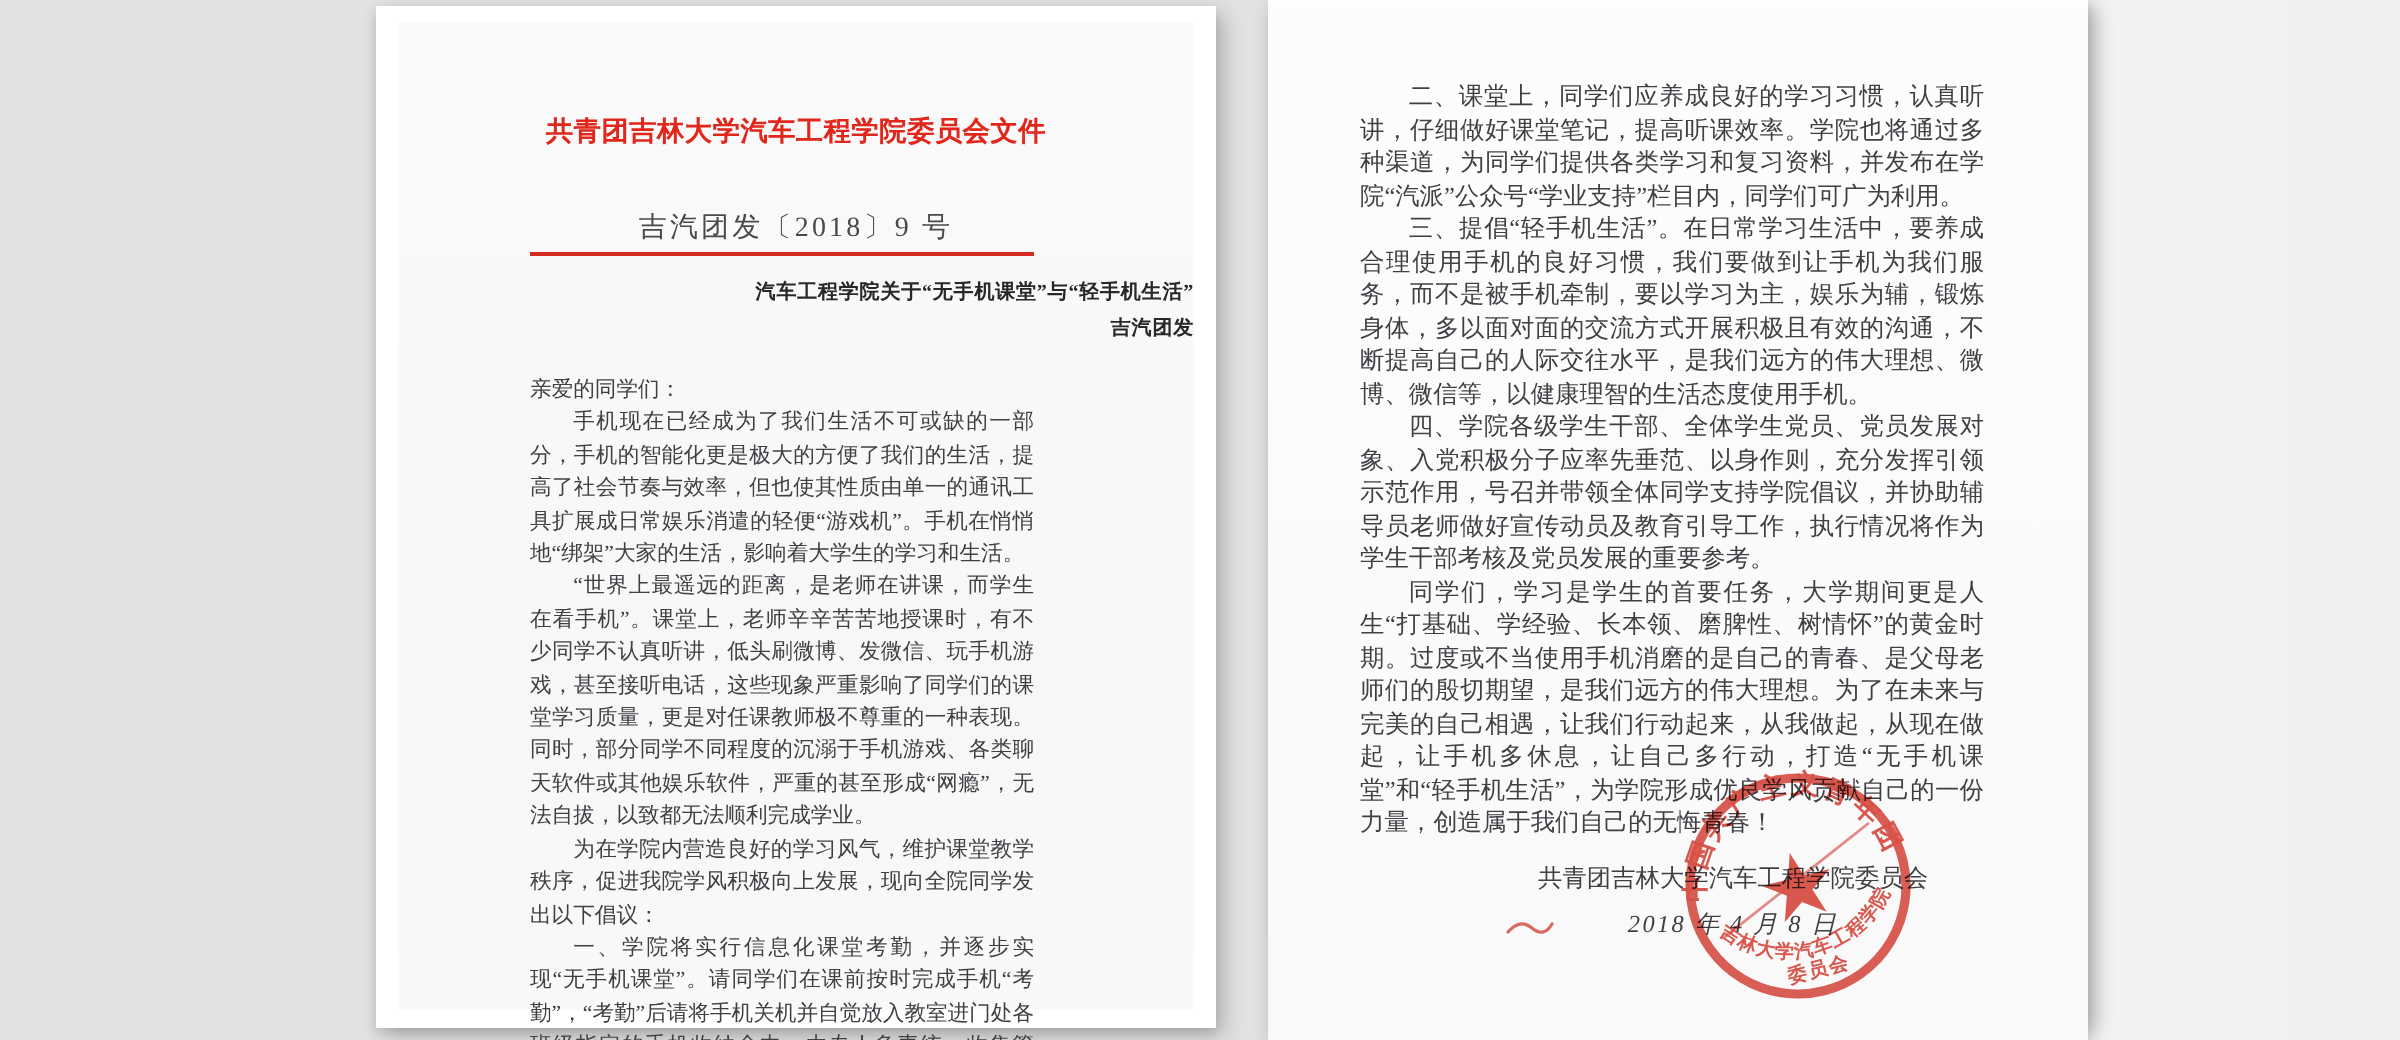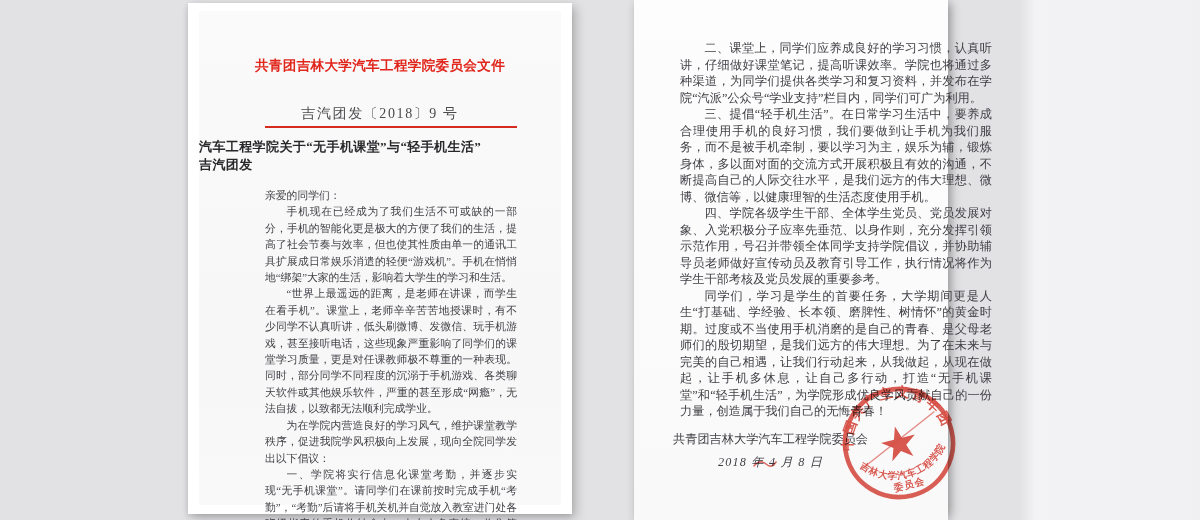--- a/index.html
+++ b/index.html
@@ -2,34 +2,34 @@
 <html><head>
 <meta charset="utf-8">
 <style>
   html,body{margin:0;padding:0;}
   body{
     width:1200px;height:520px;position:relative;overflow:hidden;
     background:linear-gradient(90deg,#e2e2e4 0,#e2e2e4 1020px,#f3f3f5 1035px,#f0f0f2 100%);
     font-family:"Liberation Serif","DejaVu Serif",serif;
   }
   .sheet{position:absolute;background:#fff;}
-  #sheet1{left:188px;top:3px;width:384px;height:511px;
+  #sheet1{left:188px;top:3px;width:420px;height:511px;
     box-shadow:4px 4px 10px rgba(0,0,0,.22),-1px 2px 5px rgba(0,0,0,.10);}
   #sheet1 .paper{position:absolute;left:11px;top:8px;right:11px;bottom:9px;
     background:linear-gradient(180deg,#fafafb 0%,#f7f7f8 70%,#f9f9fa 100%);}
-  #sheet2{left:634px;top:0px;width:314px;height:520px;
+  #sheet2{left:634px;top:0px;width:386px;height:520px;
     background:linear-gradient(180deg,#fdfdfe 0%,#f9f9fa 100%);
-    box-shadow:6px 0 10px -3px rgba(0,0,0,.28),0 3px 8px rgba(0,0,0,.15);}
+    box-shadow:6px 0 10px -3px rgba(0,0,0,.28),0 3px 8px rgba(0,0,0,.15);padding-left:24px;}
   .doc-header{position:absolute;left:0;right:0;top:46px;text-align:center;
     color:#e1261c;font-weight:bold;font-size:13.6px;letter-spacing:.3px;}
   .doc-number{position:absolute;left:0;right:0;top:94px;text-align:center;
     color:#4a4a4c;font-size:14px;letter-spacing:1.6px;}
   .red-rule{position:absolute;left:66px;top:115px;width:252px;height:2px;background:#d42a20;}
-  .doc-title{position:absolute;left:0;right:0;top:127px;text-align:left;
-    color:#28282b;font-weight:bold;font-size:13px;line-height:18px;letter-spacing:.4px;}
+  .doc-title{position:absolute;left:0;right:0;top:127px;text-align:right;
+    color:#28282b;font-weight:bold;font-size:10px;line-height:18px;letter-spacing:.4px;}
   .body-text{position:absolute;color:#3f3f44;text-align:justify;}
   #sheet1 .body-text{left:66px;top:176px;width:252px;font-size:10.8px;line-height:16.4px;}
   #sheet2 .body-text{left:46px;top:40px;width:312px;font-size:12.2px;line-height:16.5px;}
   .body-text p{margin:0;text-indent:2em;}
   .body-text p.no-indent{text-indent:0;}
   .sig-block{position:absolute;top:431px;right:80px;text-align:center;
     color:#3f3f44;font-size:12.2px;line-height:16px;}
   .sig-date{margin-top:7px;letter-spacing:1.2px;font-style:italic;}
   .stamp{position:absolute;left:205px;top:383px;width:120px;height:120px;
     mix-blend-mode:multiply;opacity:.88;}

